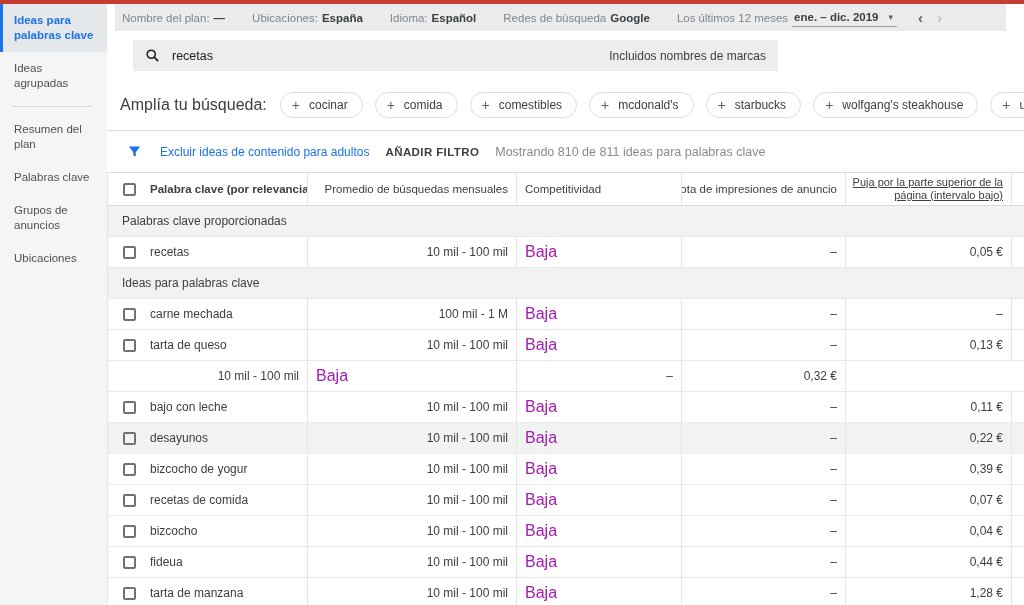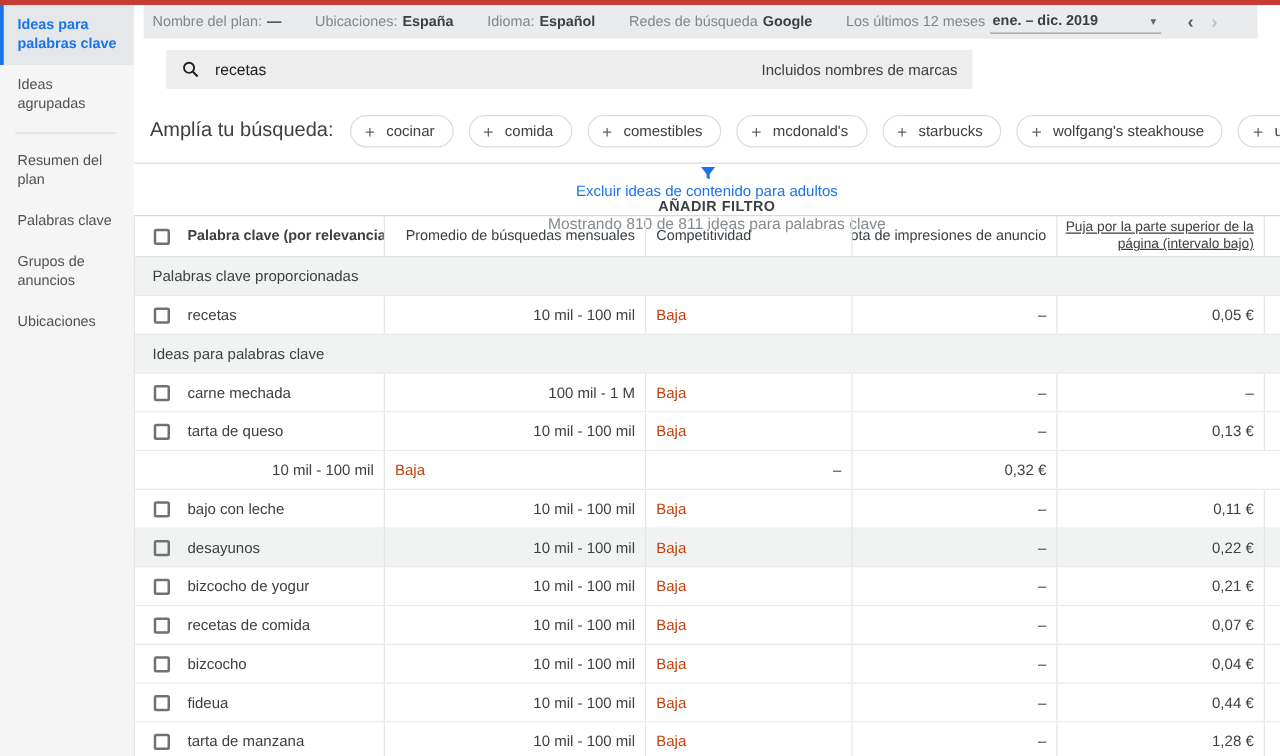--- a/index.html
+++ b/index.html
@@ -16,21 +16,21 @@
   .side-item.selected { background:#e5e8ea; border-left:3px solid #1a73e8; padding-left:11px; color:#1a73e8; font-weight:bold; }
   .side-divider { height:1px; background:#dcdcdc; margin:6px 14px 6px 12px; }
 
   
   .collapse-arrow { position:absolute; left:115px; top:9px; font-size:9px; color:#3c4043; cursor:pointer; }
   .toolbar { position:absolute; left:115px; top:4px; width:891px; height:27px; background:#eaebec;
              display:flex; align-items:center; font-size:11.5px; padding-left:7px; }
   .tb-group { display:flex; align-items:center; gap:4px; margin-right:27px; cursor:pointer; white-space:nowrap; }
   .tb-label { color:#80868b; }
   .tb-value { color:#3c4043; font-weight:bold; }
-  .tb-date { display:flex; align-items:center; gap:42px; border-bottom:1px solid #9aa0a6; padding:3px 4px 3px 2px; cursor:pointer; }
+  .tb-date { display:flex; align-items:center; gap:10px; border-bottom:1px solid #9aa0a6; padding:3px 4px 3px 2px; cursor:pointer; }
   .tb-date .tb-value { font-weight:bold; }
   .caret { font-size:9px; color:#5f6368; }
   .chev { font-size:15px; line-height:12px; padding:0 7px; cursor:pointer; color:#5f6368; font-weight:bold; }
   .chev.disabled { color:#c0c3c6; }
 
   
   .search-bar { position:absolute; left:133px; top:40px; width:645px; height:31px; background:#ededee;
                 display:flex; align-items:center; padding:0 12px; cursor:text; }
   .search-bar svg { margin-right:12px; }
   .search-query { font-size:12.5px; color:#202124; flex:1; }
@@ -40,38 +40,38 @@
   .broaden { position:absolute; left:120px; top:92px; width:900px; display:flex; align-items:center; }
   .broaden-label { font-size:16px; color:#3c4043; margin-right:13px; white-space:nowrap; }
   .chip { display:flex; align-items:center; gap:9px; border:1px solid #dadce0; border-radius:14px;
           height:26px; padding:0 14px 0 11px; margin-right:12px; font-size:12px; color:#3c4043;
           background:#fff; cursor:pointer; white-space:nowrap; }
   .chip .plus { color:#5f6368; font-size:14px; }
 
   .hdivider { position:absolute; left:107px; top:130px; width:917px; height:1px; background:#e0e0e0; }
 
   
-  .filter-row { position:absolute; left:107px; top:131px; width:917px; height:41px; display:flex; align-items:center;flex-direction:column; }
+  .filter-row { position:absolute; left:107px; top:131px; width:917px; height:41px; display:flex; align-items:center; }
   .funnel { margin-left:20px; margin-right:18px; display:flex; cursor:pointer; }
   .exclude-link { color:#1a73e8; font-size:12px; cursor:pointer; }
   .add-filter { color:#3c4043; font-size:11.5px; font-weight:bold; letter-spacing:.4px; margin-left:16px; cursor:pointer; }
   .showing { color:#868b8f; font-size:12.5px; margin-left:16px; }
 
   
   .table { position:absolute; left:107px; top:172px; width:917px; border-left:1px solid #e3e5e6; }
   .trow, .thead { display:grid; grid-template-columns:200px 209px 165px 164px 166px 12px; }
   .thead { border-top:1px solid #d8dadb; border-bottom:1px solid #d8dadb; height:34px; }
   .trow { height:31px; border-bottom:1px solid #e8eaea; background:#fff; cursor:pointer; }
   .trow.hl { background:#f1f3f3; }
   .cell { display:flex; align-items:center; border-right:1px solid #e3e5e6; min-width:0; overflow:hidden; }
   .cell:last-child { border-right:none; }
   .thead .cell { font-size:11.5px; color:#3c4043; }
   .c-kw { padding-left:15px; gap:14px; }
   .c-num { justify-content:flex-end; padding-right:8px; font-size:12px; color:#3c4043; white-space:nowrap; }
-  .c-comp { padding-left:8px; font-size:12px; color:#c2410c; }
+  .c-comp { padding-left:8px; font-size:16px; color:#a21caf; }
   .kw-head { font-weight:bold; white-space:nowrap; }
   .h-wrap { text-align:right; line-height:13px; font-size:11px;text-decoration:underline; }
   .section-row { height:31px; background:#f1f2f2; border-bottom:1px solid #e8eaea;
                  display:flex; align-items:center; padding-left:14px; font-size:12px; color:#3c4043; }
   .cb { width:13px; height:13px; border:2px solid #6e7276; border-radius:2px; background:transparent; flex:none; cursor:pointer; }
   .kw-text { font-size:12px; color:#3c4043; white-space:nowrap; }
 </style>
 </head>
 <body>
 
@@ -263,21 +263,21 @@
     </div>
 
     <div class="trow">
       <div class="cell c-kw">
         <span class="cb"></span>
         <span class="kw-text">bizcocho de yogur</span>
       </div>
       <div class="cell c-num">10 mil - 100 mil</div>
       <div class="cell c-comp">Baja</div>
       <div class="cell c-num">–</div>
-      <div class="cell c-num">0,21 €</div>
+      <div class="cell c-num">0,39 €</div>
       <div class="cell"></div>
     </div>
 
     <div class="trow">
       <div class="cell c-kw">
         <span class="cb"></span>
         <span class="kw-text">recetas de comida</span>
       </div>
       <div class="cell c-num">10 mil - 100 mil</div>
       <div class="cell c-comp">Baja</div>

